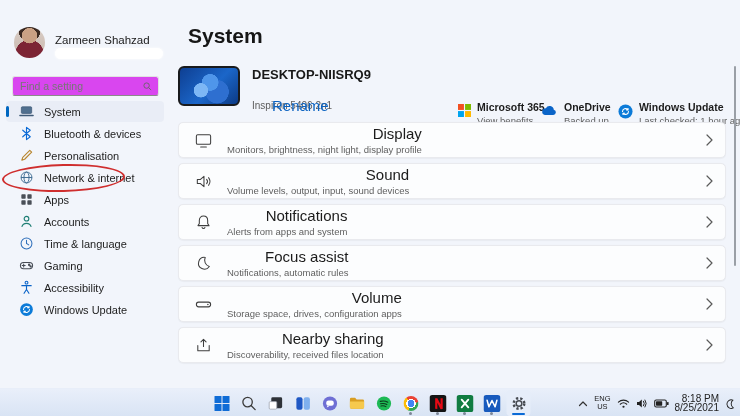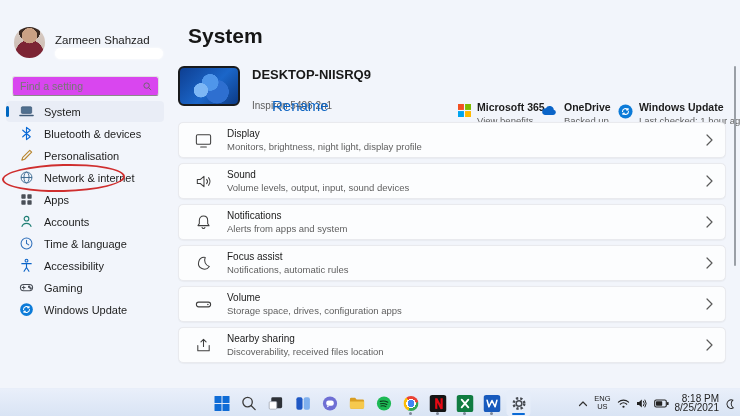--- a/index.html
+++ b/index.html
@@ -58,21 +58,21 @@
   .st-icon{margin-right:6px;margin-top:3px;flex:none;}
   .st-label{font-size:10.5px;font-weight:bold;color:#1c1c1c;white-space:nowrap;}
   .st-sub{font-size:9.5px;color:#606060;margin-top:2px;white-space:nowrap;}
   
   .cards{position:absolute;left:178px;top:122px;width:548px;}
   .card{position:relative;height:36px;margin-bottom:5px;background:#fcfdfe;
         border:1px solid #e9eaee;border-radius:5px;display:flex;align-items:center;
         box-shadow:0 0.5px 1px rgba(0,0,0,0.04);cursor:default;}
   .card .ricon{width:19px;height:19px;margin-left:15px;flex:none;}
   .card .rtext{margin-left:14px;}
-  .card .rlabel{font-size:10px;color:#1b1b1b;}
+  .card .rlabel{font-size:15px;color:#1b1b1b;text-align:right;}
   .card .rdesc{font-size:9.5px;color:#5f5f5f;margin-top:2px;}
   .card .chev{position:absolute;right:12px;top:11px;}
   .scrollbar{position:absolute;left:734px;top:66px;width:2px;height:200px;background:#9a9fa6;border-radius:2px;}
   
   .taskbar{position:absolute;left:0;top:388px;width:740px;height:28px;z-index:10;
            background:linear-gradient(180deg,#e9effa,#d9e4f4);border-top:1px solid #e8eef9;}
   .tb-center{position:absolute;left:50%;top:0;transform:translateX(-50%);height:28px;
              display:flex;align-items:center;gap:3px;}
   .tb-cell{position:relative;width:24px;height:26px;display:flex;align-items:center;
            justify-content:center;border-radius:4px;cursor:pointer;}
@@ -173,37 +173,37 @@
       <span class="nico">
         <svg viewBox="0 0 16 16" fill="none" stroke="#2f6fba" stroke-width="1.1">
             <circle cx="8" cy="8" r="5.8"></circle>
             <path d="M8 4.5V8l2.4 1.5" stroke-linecap="round"></path>
           </svg>
       </span>
       <span class="nlabel">Time &amp; language</span>
     </div>
     <div class="nav-item">
       <span class="nico">
-        <svg viewBox="0 0 16 16" fill="none" stroke="#0b64c8" stroke-width="1.2" stroke-linecap="round">
-            <circle cx="8" cy="2.8" r="1.5"></circle>
-            <path d="M3 6h10M8 6v4.2M8 10.2l-2.6 4M8 10.2l2.6 4"></path>
-          </svg>
-      </span>
-      <span class="nlabel">Accessibility</span>
-    </div>
-    <div class="nav-item">
-      <span class="nico">
         <svg viewBox="0 0 16 16" fill="none" stroke="#474c55" stroke-width="1.1">
             <rect x="1.5" y="4.8" width="13" height="6.6" rx="3.3"></rect>
             <path d="M5 6.5v3.2M3.4 8.1h3.2" stroke-linecap="round"></path>
             <circle cx="10.8" cy="7.2" r="0.7" fill="#474c55"></circle>
             <circle cx="12.4" cy="8.9" r="0.7" fill="#474c55"></circle>
           </svg>
       </span>
       <span class="nlabel">Gaming</span>
+    </div>
+    <div class="nav-item">
+      <span class="nico">
+        <svg viewBox="0 0 16 16" fill="none" stroke="#0b64c8" stroke-width="1.2" stroke-linecap="round">
+            <circle cx="8" cy="2.8" r="1.5"></circle>
+            <path d="M3 6h10M8 6v4.2M8 10.2l-2.6 4M8 10.2l2.6 4"></path>
+          </svg>
+      </span>
+      <span class="nlabel">Accessibility</span>
     </div>
     <div class="nav-item">
       <span class="nico">
         <svg viewBox="0 0 16 16">
             <circle cx="8" cy="8" r="6.8" fill="#0c7bd8"></circle>
             <path d="M4.8 8a3.2 3.2 0 0 1 5.6-2M11.2 8a3.2 3.2 0 0 1-5.6 2" stroke="#fff" stroke-width="1.1" fill="none" stroke-linecap="round"></path>
             <path d="M10.6 4.2v2h-2M5.4 11.8v-2h2" stroke="#fff" stroke-width="1.1" fill="none"></path>
           </svg>
       </span>
       <span class="nlabel">Windows Update</span>

